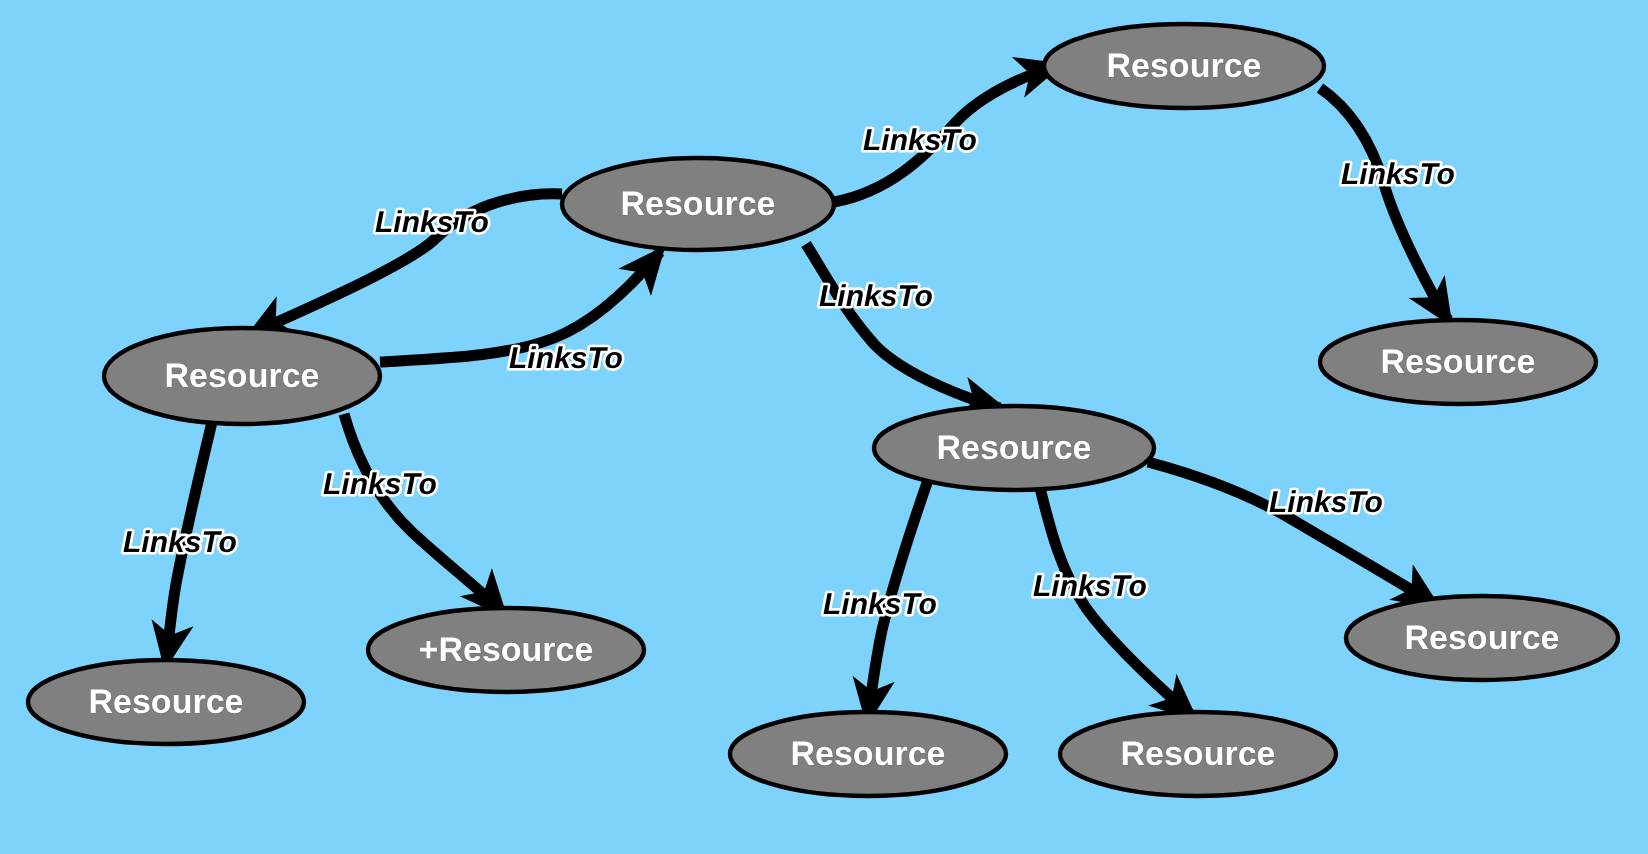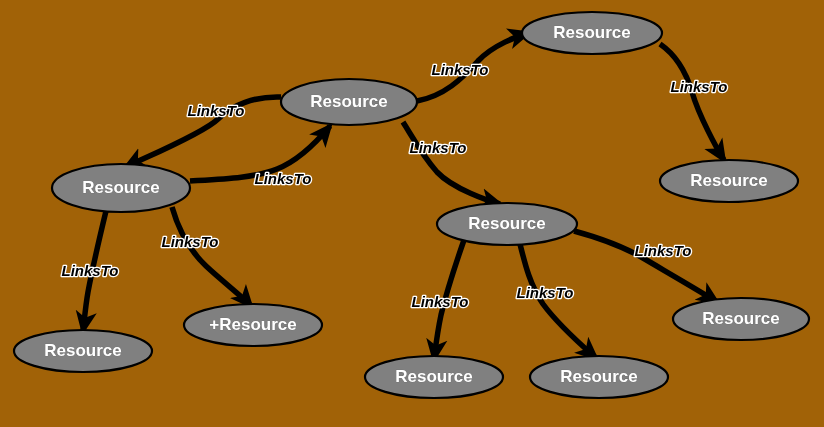--- a/index.html
+++ b/index.html
@@ -7,21 +7,21 @@
     padding: 0;
     background: #ffffff;
   }
   body {
     font-family: "Liberation Sans", sans-serif;
   }
   #canvas {
     position: relative;
     width: 824px;
     height: 427px;
-    background: #a16207;
+    background: #7dd3fc;
     overflow: hidden;
   }
   #graph-svg {
     position: absolute;
     left: 0;
     top: 0;
     width: 824px;
     height: 427px;
   }
   .node-ellipse {

